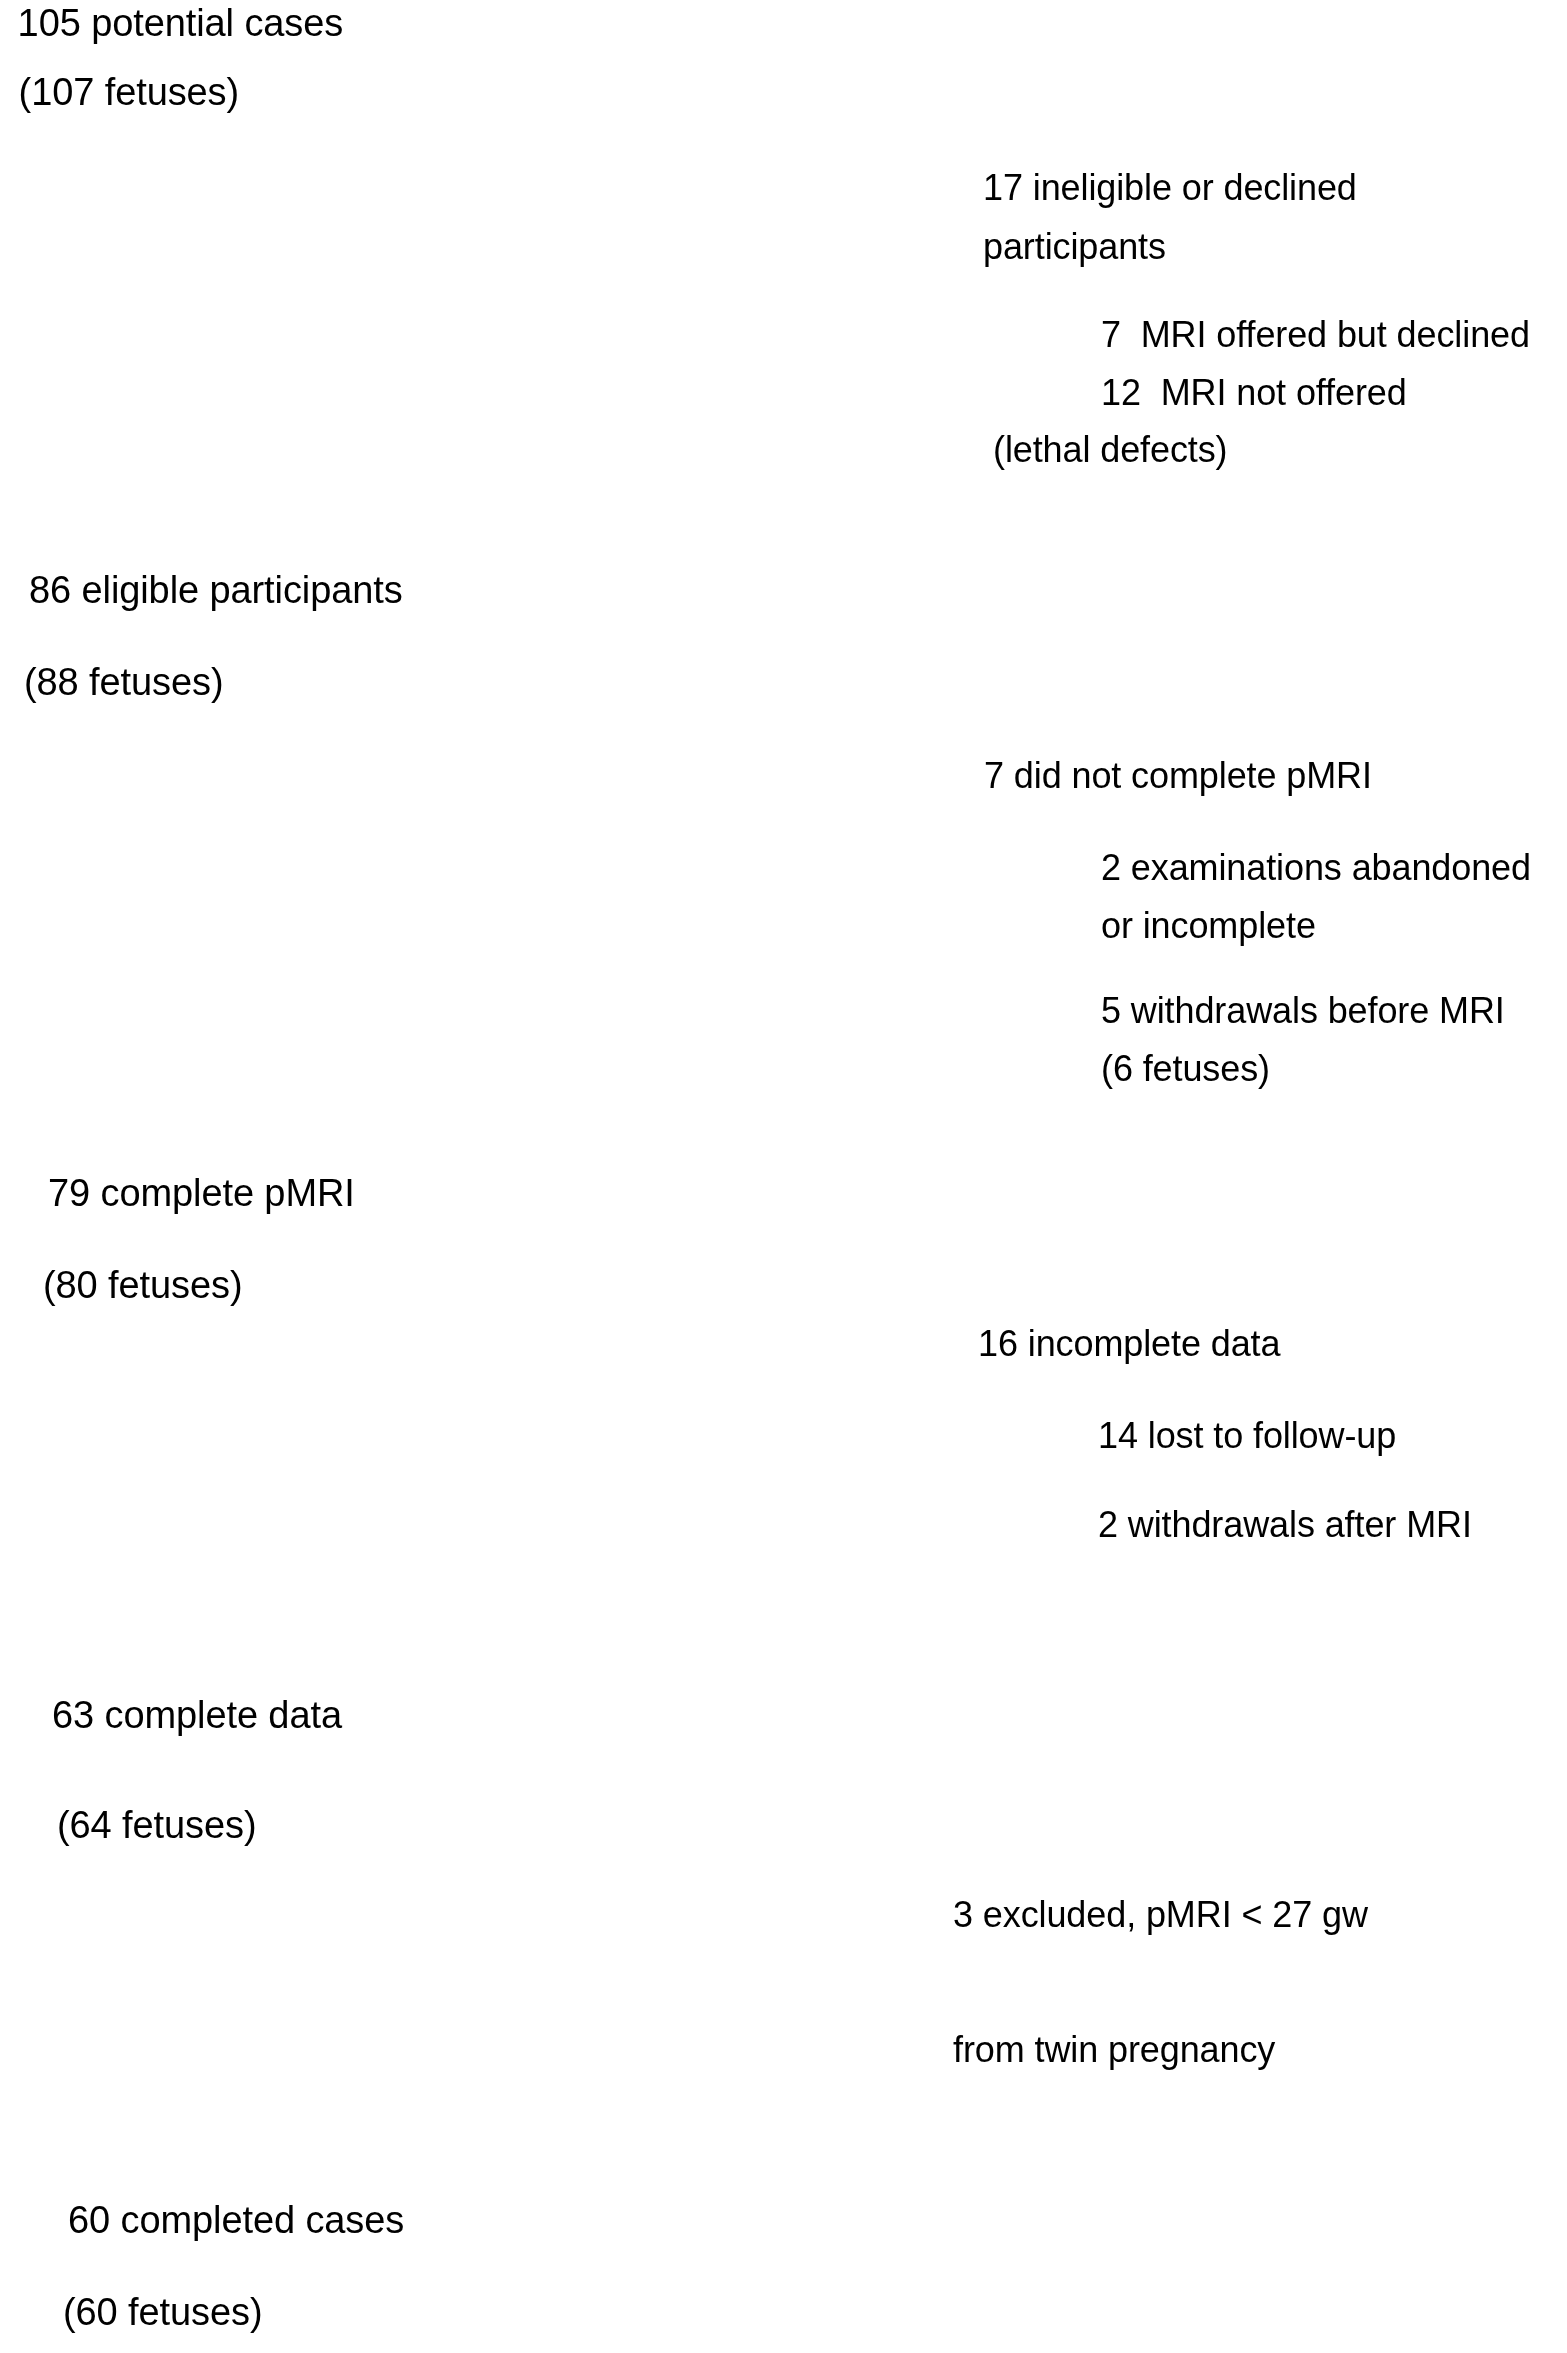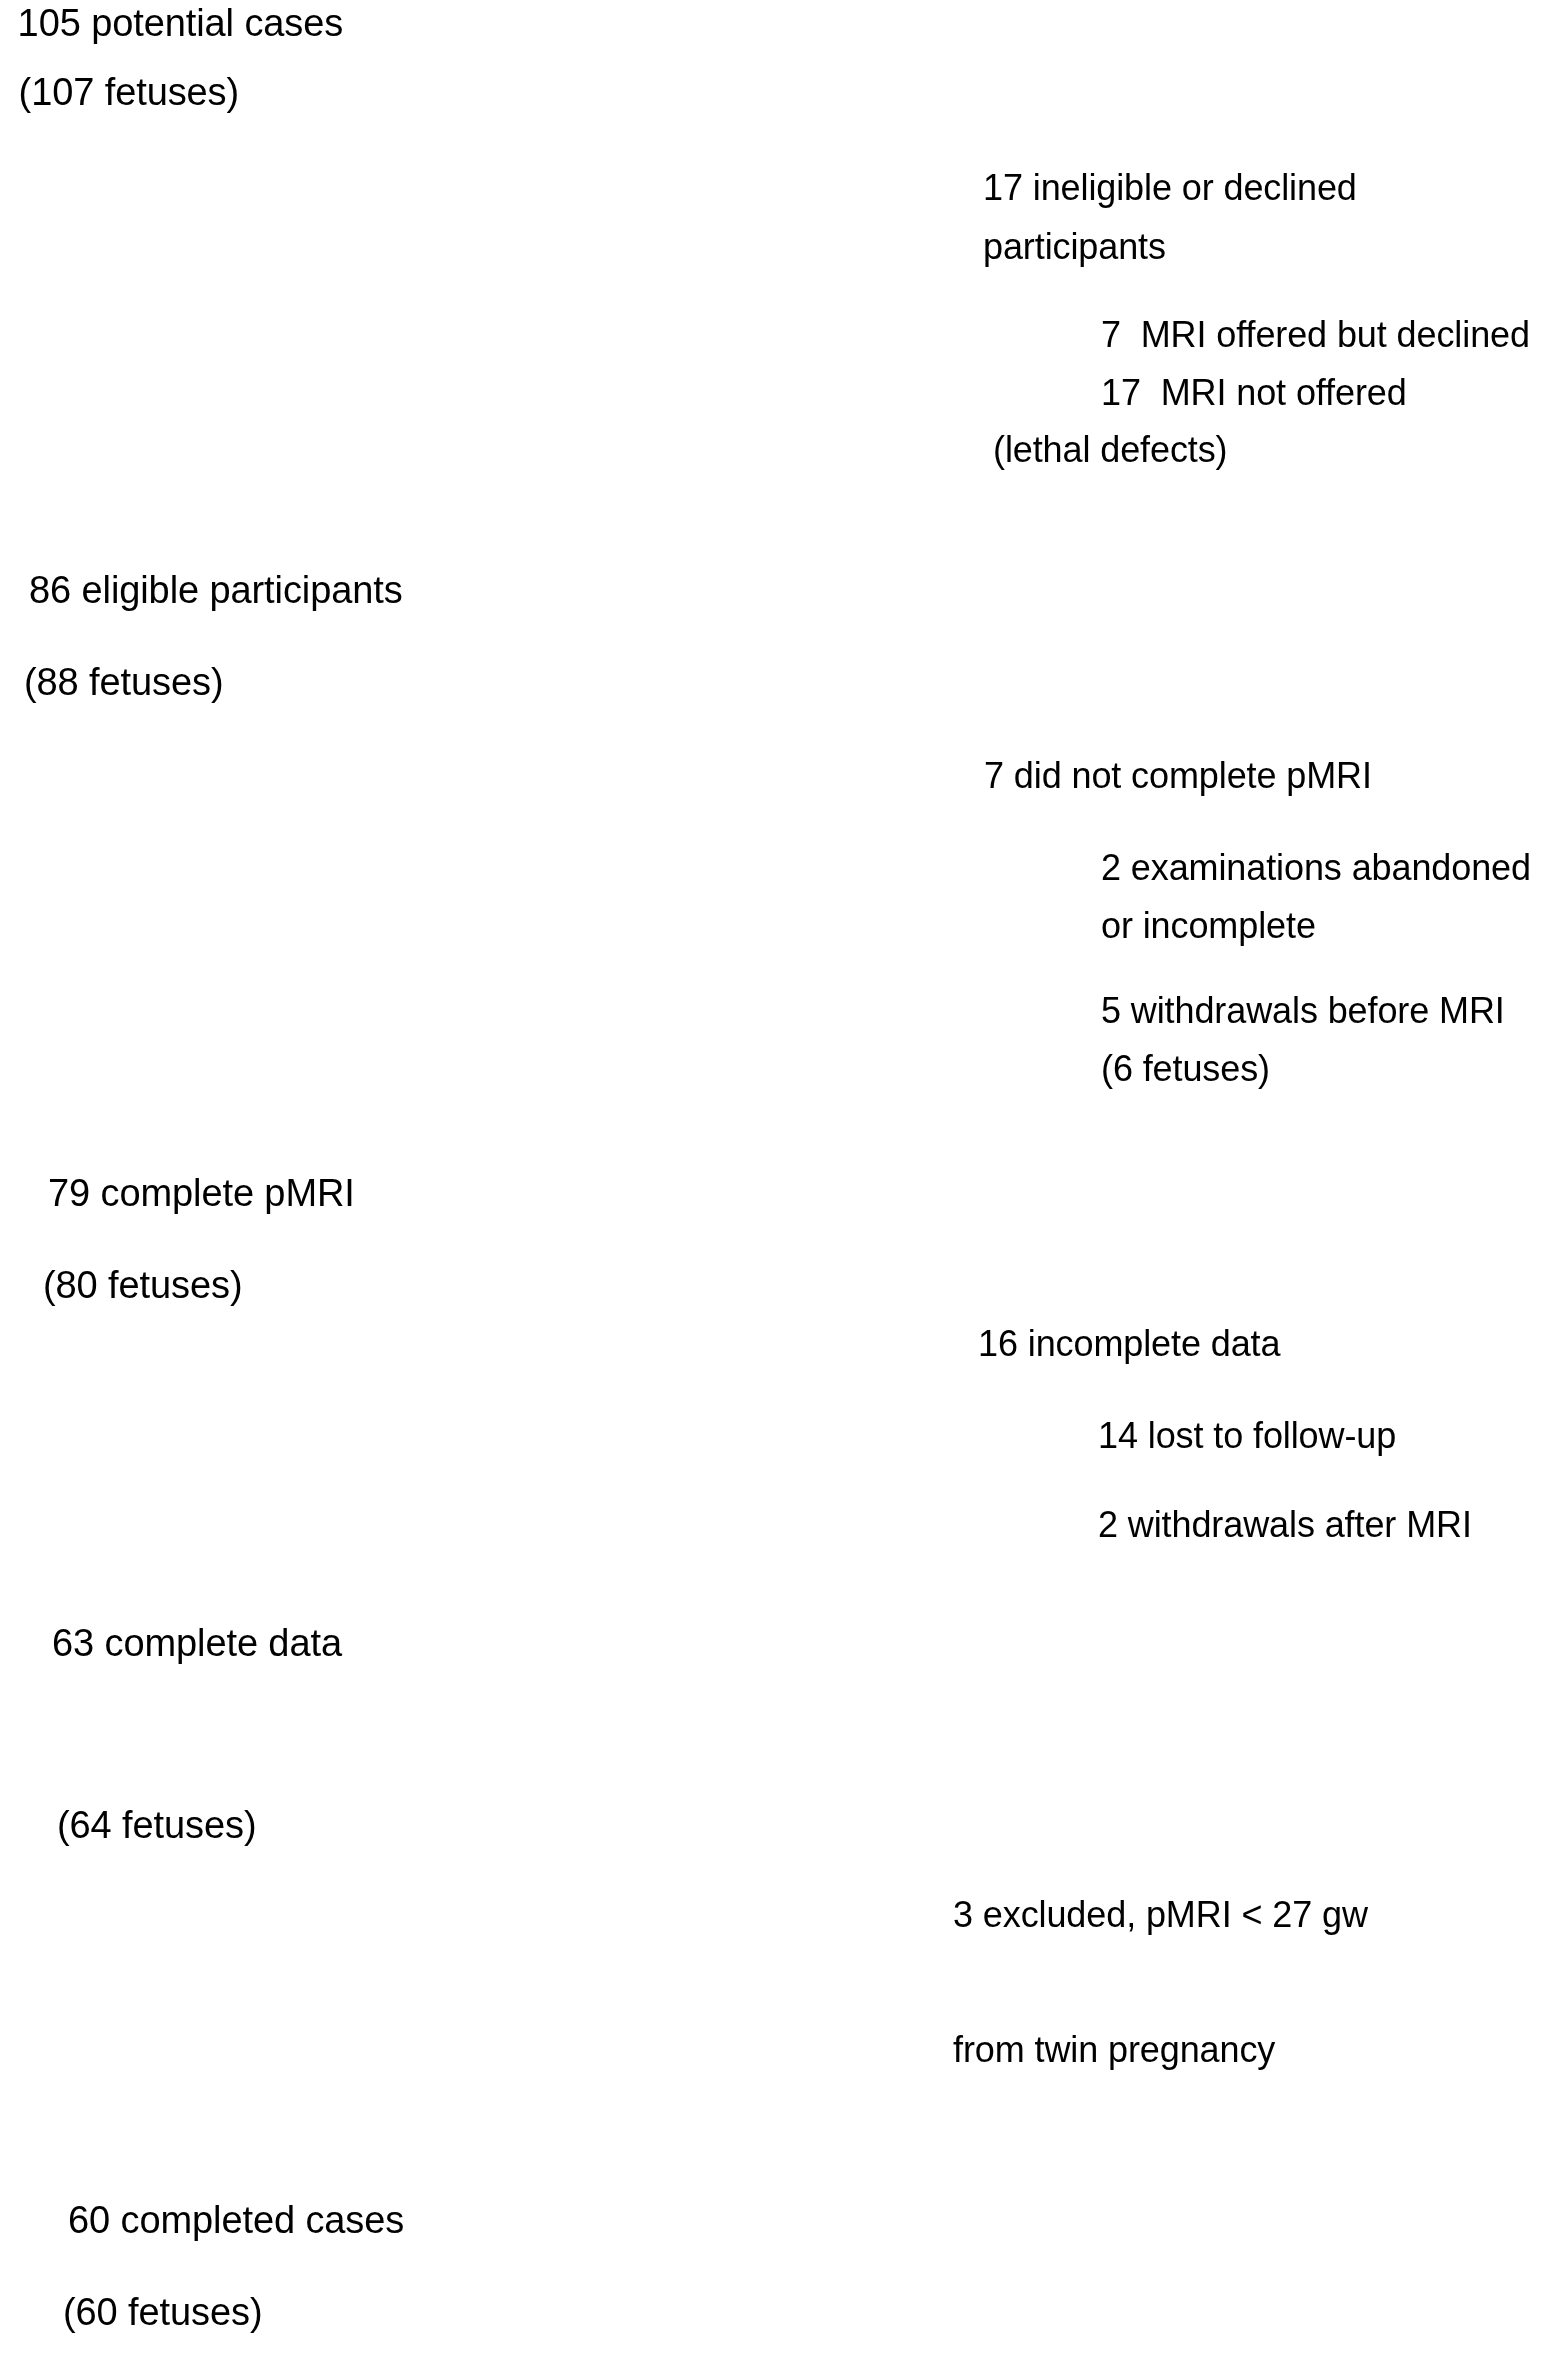--- a/index.html
+++ b/index.html
@@ -53,40 +53,40 @@
 <body>
 
 <div id="flow-canvas">
 
   <div class="txt stage-line" style="left:17.6px; top:4px;">105 potential cases</div>
   <div class="txt stage-line" style="left:18.6px; top:73px;">(107 fetuses)</div>
 
   <div class="txt excl-head" style="left:983px; top:170px;">17 ineligible or declined</div>
   <div class="txt excl-head" style="left:983px; top:229px;">participants</div>
   <div class="txt excl-sub" style="left:1101px; top:317px;">7  MRI offered but declined</div>
-  <div class="txt excl-sub" style="left:1101px; top:375px;">17  MRI not offered</div>
+  <div class="txt excl-sub" style="left:1101px; top:375px;">12  MRI not offered</div>
   <div class="txt excl-sub" style="left:993px; top:432px;">(lethal defects)</div>
 
   <div class="txt stage-line" style="left:29px; top:571px;">86 eligible participants</div>
   <div class="txt stage-line" style="left:24px; top:663px;">(88 fetuses)</div>
 
   <div class="txt excl-head" style="left:984px; top:758px;">7 did not complete pMRI</div>
   <div class="txt excl-sub" style="left:1101px; top:850px;">2 examinations abandoned</div>
   <div class="txt excl-sub" style="left:1101px; top:908px;">or incomplete</div>
   <div class="txt excl-sub" style="left:1101px; top:993px;">5 withdrawals before MRI</div>
   <div class="txt excl-sub" style="left:1101px; top:1051px;">(6 fetuses)</div>
 
   <div class="txt stage-line" style="left:48px; top:1174px;">79 complete pMRI</div>
   <div class="txt stage-line" style="left:43px; top:1266px;">(80 fetuses)</div>
 
   <div class="txt excl-head" style="left:978px; top:1326px;">16 incomplete data</div>
   <div class="txt excl-sub" style="left:1098px; top:1418px;">14 lost to follow-up</div>
   <div class="txt excl-sub" style="left:1098px; top:1507px;">2 withdrawals after MRI</div>
 
-  <div class="txt stage-line" style="left:52px; top:1624px;">63 complete data</div>
+  <div class="txt stage-line" style="left:52px; top:1696px;">63 complete data</div>
   <div class="txt stage-line" style="left:57px; top:1794px;margin-top:12px;">(64 fetuses)</div>
 
   <div class="txt excl-head" style="left:953px; top:1884px;margin-top:13px;">3 excluded, pMRI &lt; 27 gw</div>
   <div class="txt excl-head" style="left:953px; top:2032px;">from twin pregnancy</div>
 
   <div class="txt stage-line" style="left:68px; top:2201px;">60 completed cases</div>
   <div class="txt stage-line" style="left:63px; top:2293px;">(60 fetuses)</div>
 
 </div>
 

